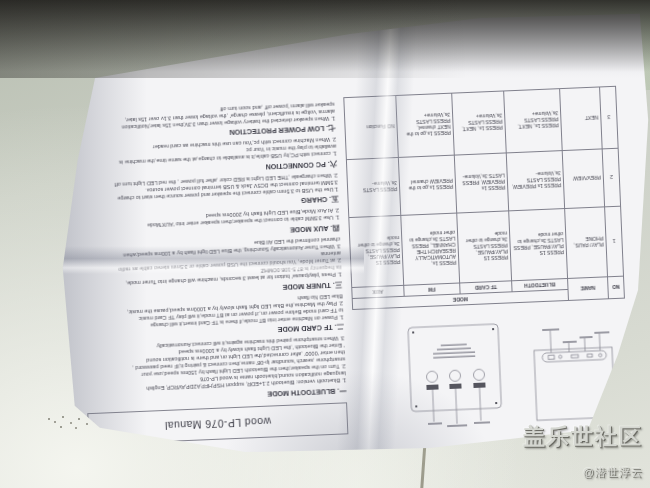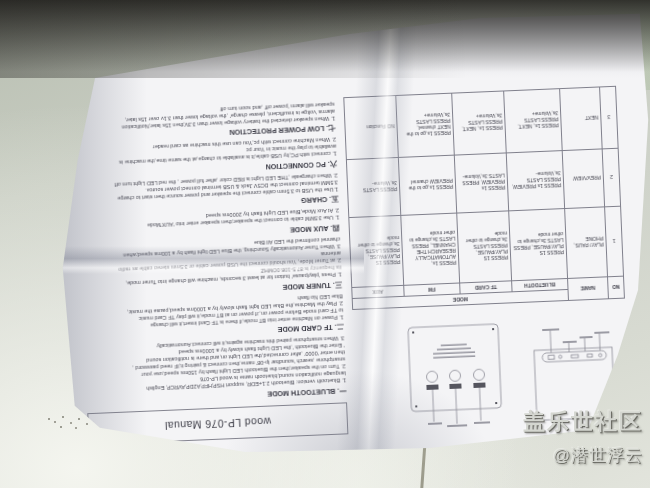--- a/index.html
+++ b/index.html
@@ -55,24 +55,24 @@
   table.ctl td{border:0.7px solid #80808c;font-size:5px;line-height:1.2;padding:2px;
     vertical-align:middle;color:#3e3e49;word-wrap:break-word;}
   td.hd{text-align:center;font-weight:bold;font-size:5.6px;}
   td.num{text-align:center;font-size:6px;}
   
   .title-box{height:30px;border:1px solid #84848f;margin:2px 4px 7px 0;line-height:30px;
     text-align:center;font-size:10.5px;color:#3c3c46;letter-spacing:.4px;}
   .sec-h{font-size:7.2px;font-weight:bold;margin:3px 0 1.5px;white-space:nowrap;color:#383843;}
   .sec-l{font-size:5.5px;line-height:1.28;white-space:nowrap;color:#4a4a55;}
   
-  .watermark{position:absolute;right:7px;bottom:21px;text-align:right;z-index:10;color:#d4d6d0;
+  .watermark{position:absolute;right:7px;bottom:8px;text-align:right;z-index:10;color:#d4d6d0;
     text-shadow:1px 1px 0 rgba(95,95,88,0.85), 2px 2px 2px rgba(60,60,55,0.45), -1px -1px 0 rgba(255,255,255,0.3);}
   .wm1{font-size:22px;font-weight:bold;letter-spacing:2px;}
-  .wm2{font-size:17px;margin-top:7px;letter-spacing:1px;}
+  .wm2{font-size:11px;margin-top:13px;letter-spacing:1px;}
 </style>
 </head>
 <body>
 
 <div class="scene">
   <div class="pavement"></div>
   <div class="tile-tint"></div>
   <div class="tile-seam"></div>
   <div class="speckles"></div>
 

